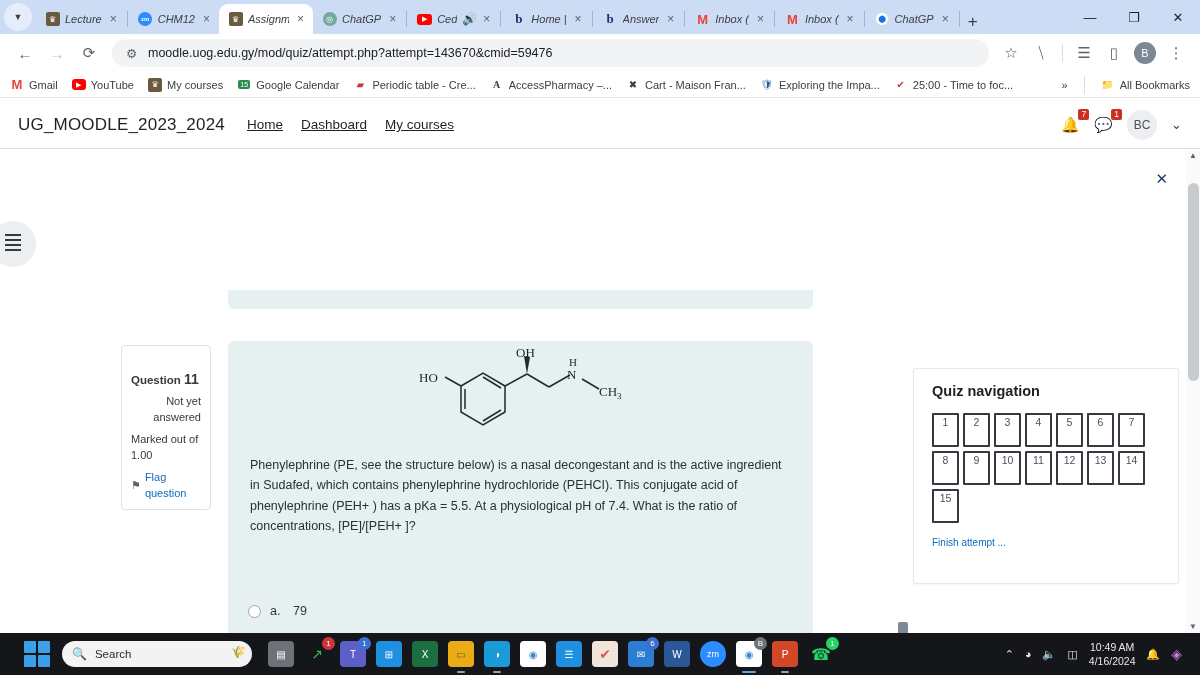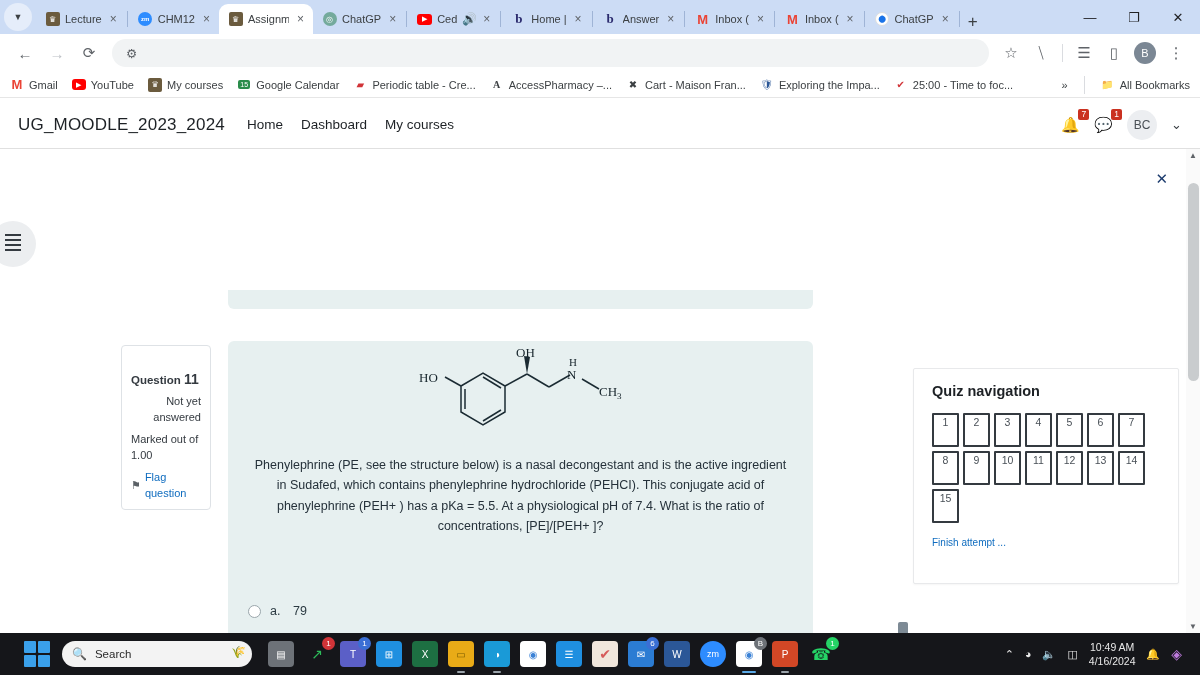--- a/index.html
+++ b/index.html
@@ -23,21 +23,21 @@
     display:flex; align-items:center; justify-content:center; flex:0 0 auto;
     background:#e5edfa; color:#3c4043; font-size:9px;
   }
   .tab {
     height:30px; border-radius:9px 9px 0 0; display:flex; align-items:center;
     padding:0 6px 0 9px; gap:5px; position:relative; flex:0 0 auto;
     font-size:11px; color:#3c4043; max-width:94px; overflow:hidden;
   }
   .tab.active { background:#fff; }
   .tab .favicon { width:15px; height:15px; flex:0 0 auto; display:flex; align-items:center; justify-content:center; font-size:11px; }
-  .tab .tlabel { white-space:nowrap; overflow:hidden; flex:1 1 auto; }
+  .tab .tlabel { white-space:nowrap; overflow:hidden; flex:1 1 auto;font-style:italic; }
   .tab .tclose { font-size:12px; color:#5f6368; flex:0 0 auto; width:13px; text-align:center; line-height:1; }
   .tabsep { width:1px; height:16px; background:#9fb4d6; margin:0 1px 7px; flex:0 0 auto;}
   .newtab { font-size:17px; color:#3c4043; margin:0 0 4px 7px; line-height:1; flex:0 0 auto;}
   .wincontrols { position:absolute; right:0; top:0; height:34px; display:flex; align-items:center; gap:0; }
   .wincontrols div { width:44px; height:34px; display:flex; align-items:center; justify-content:center; font-size:13px; color:#202124; }
 
   
   .fav-uog { background:#6b5b3e; color:#fff; font-size:8px; border-radius:2px; width:14px;height:14px; display:flex;align-items:center;justify-content:center;}
   .fav-zoom { background:#2d8cff; color:#fff; border-radius:50%; width:14px; height:14px; font-size:6px; display:flex;align-items:center;justify-content:center; font-weight:bold;}
   .fav-gpt { background:#74aa9c; color:#fff; border-radius:50%; width:14px; height:14px; font-size:8px; display:flex;align-items:center;justify-content:center;}
@@ -66,21 +66,21 @@
   .bm { display:flex; align-items:center; gap:5px; white-space:nowrap; }
   .bm .bicon { width:14px; height:14px; display:flex; align-items:center; justify-content:center; font-size:10px; flex:0 0 auto;}
   .bm-right { margin-left:auto; display:flex; align-items:center; gap:11px; }
 
   
   .page { position:absolute; left:0; top:101px; width:1200px; height:532px; background:#d946ef; overflow:hidden;}
   .moodle-nav {
     height:48px; display:flex; align-items:center; padding:0 18px; gap:22px; border-bottom:1px solid #e0e0e0; background:#fff;
   }
   .brand { font-size:17px; color:#1d2125; letter-spacing:.2px; }
-  .mnav-links { display:flex; gap:18px; font-size:13.5px; color:#1d2125; }
+  .mnav-links { display:flex; gap:18px; font-size:13.5px; color:#1d2125;text-decoration:underline; }
   .mnav-right { margin-left:auto; display:flex; align-items:center; gap:14px; }
   .badge-wrap { position:relative; }
   .nbadge { position:absolute; top:-7px; right:-9px; background:#ca3120; color:#fff; font-size:8.5px; border-radius:2px; padding:0 3px; line-height:11px; min-width:11px; text-align:center;}
   .avatar-circle { width:30px;height:30px;border-radius:50%;background:#eceef1;color:#4a5056;font-size:12px;display:flex;align-items:center;justify-content:center;}
 
   
   .content { position:relative; height:484px; background:#fff; }
 
   .drawer-toggle {
     position:absolute; left:-10px; top:72px; width:46px; height:46px; border-radius:50%;
@@ -101,21 +101,21 @@
   .qinfo .qstate { margin-bottom:6px;text-align:right;}
   .qinfo .qmark { margin-bottom:6px;}
   .qinfo .qflag { color:#0f6cbf; display:flex; gap:4px; align-items:center;}
 
   
   .qcard-stub { position:absolute; left:228px; top:141px; width:585px; height:19px; background:#e7f0f0; border-radius:0 0 6px 6px;}
   .qcard {
     position:absolute; left:228px; top:192px; width:585px; height:434px;
     background:#e7f0f0; border-radius:6px; padding:16px 22px;
   }
-  .qtext { font-size:12.5px; color:#25313a; line-height:1.62; margin-top:98px;text-align:center;}
+  .qtext { font-size:12.5px; color:#25313a; line-height:1.62; margin-top:98px;}
 
   
   .struct { position:absolute; left:175px; top:5px; width:230px; height:92px; }
   .struct svg { width:230px; height:92px; }
 
   
   .answers { position:absolute; left:20px; top:255px; font-size:12.5px; color:#2b3a42;}
   .ansrow { display:flex; align-items:center; gap:9px; height:30px; margin-bottom:10px;}
   .radio { width:13px; height:13px; border-radius:50%; border:1.3px solid #9aa6ab; background:#fff; flex:0 0 auto; position:relative;}
   .ansletter { width:14px; }
@@ -267,20 +267,21 @@
       <div>✕</div>
     </div>
   </div>
 
   <div class="toolbar">
     <div class="navbtn">←</div>
     <div class="navbtn disabled">→</div>
     <div class="navbtn">⟳</div>
     <div class="omnibox">
       <span class="omni-icon">⚙</span>
+      <span>moodle.uog.edu.gy/mod/quiz/attempt.php?attempt=143670&amp;cmid=59476</span>
     </div>
     <div class="tb-right">
       <div class="navbtn">☆</div>
       <div class="navbtn">⧹</div>
       <div class="vsep"></div>
       <div class="navbtn">☰</div>
       <div class="navbtn">▯</div>
       <div class="profile-chip">B</div>
       <div class="navbtn">⋮</div>
     </div>

